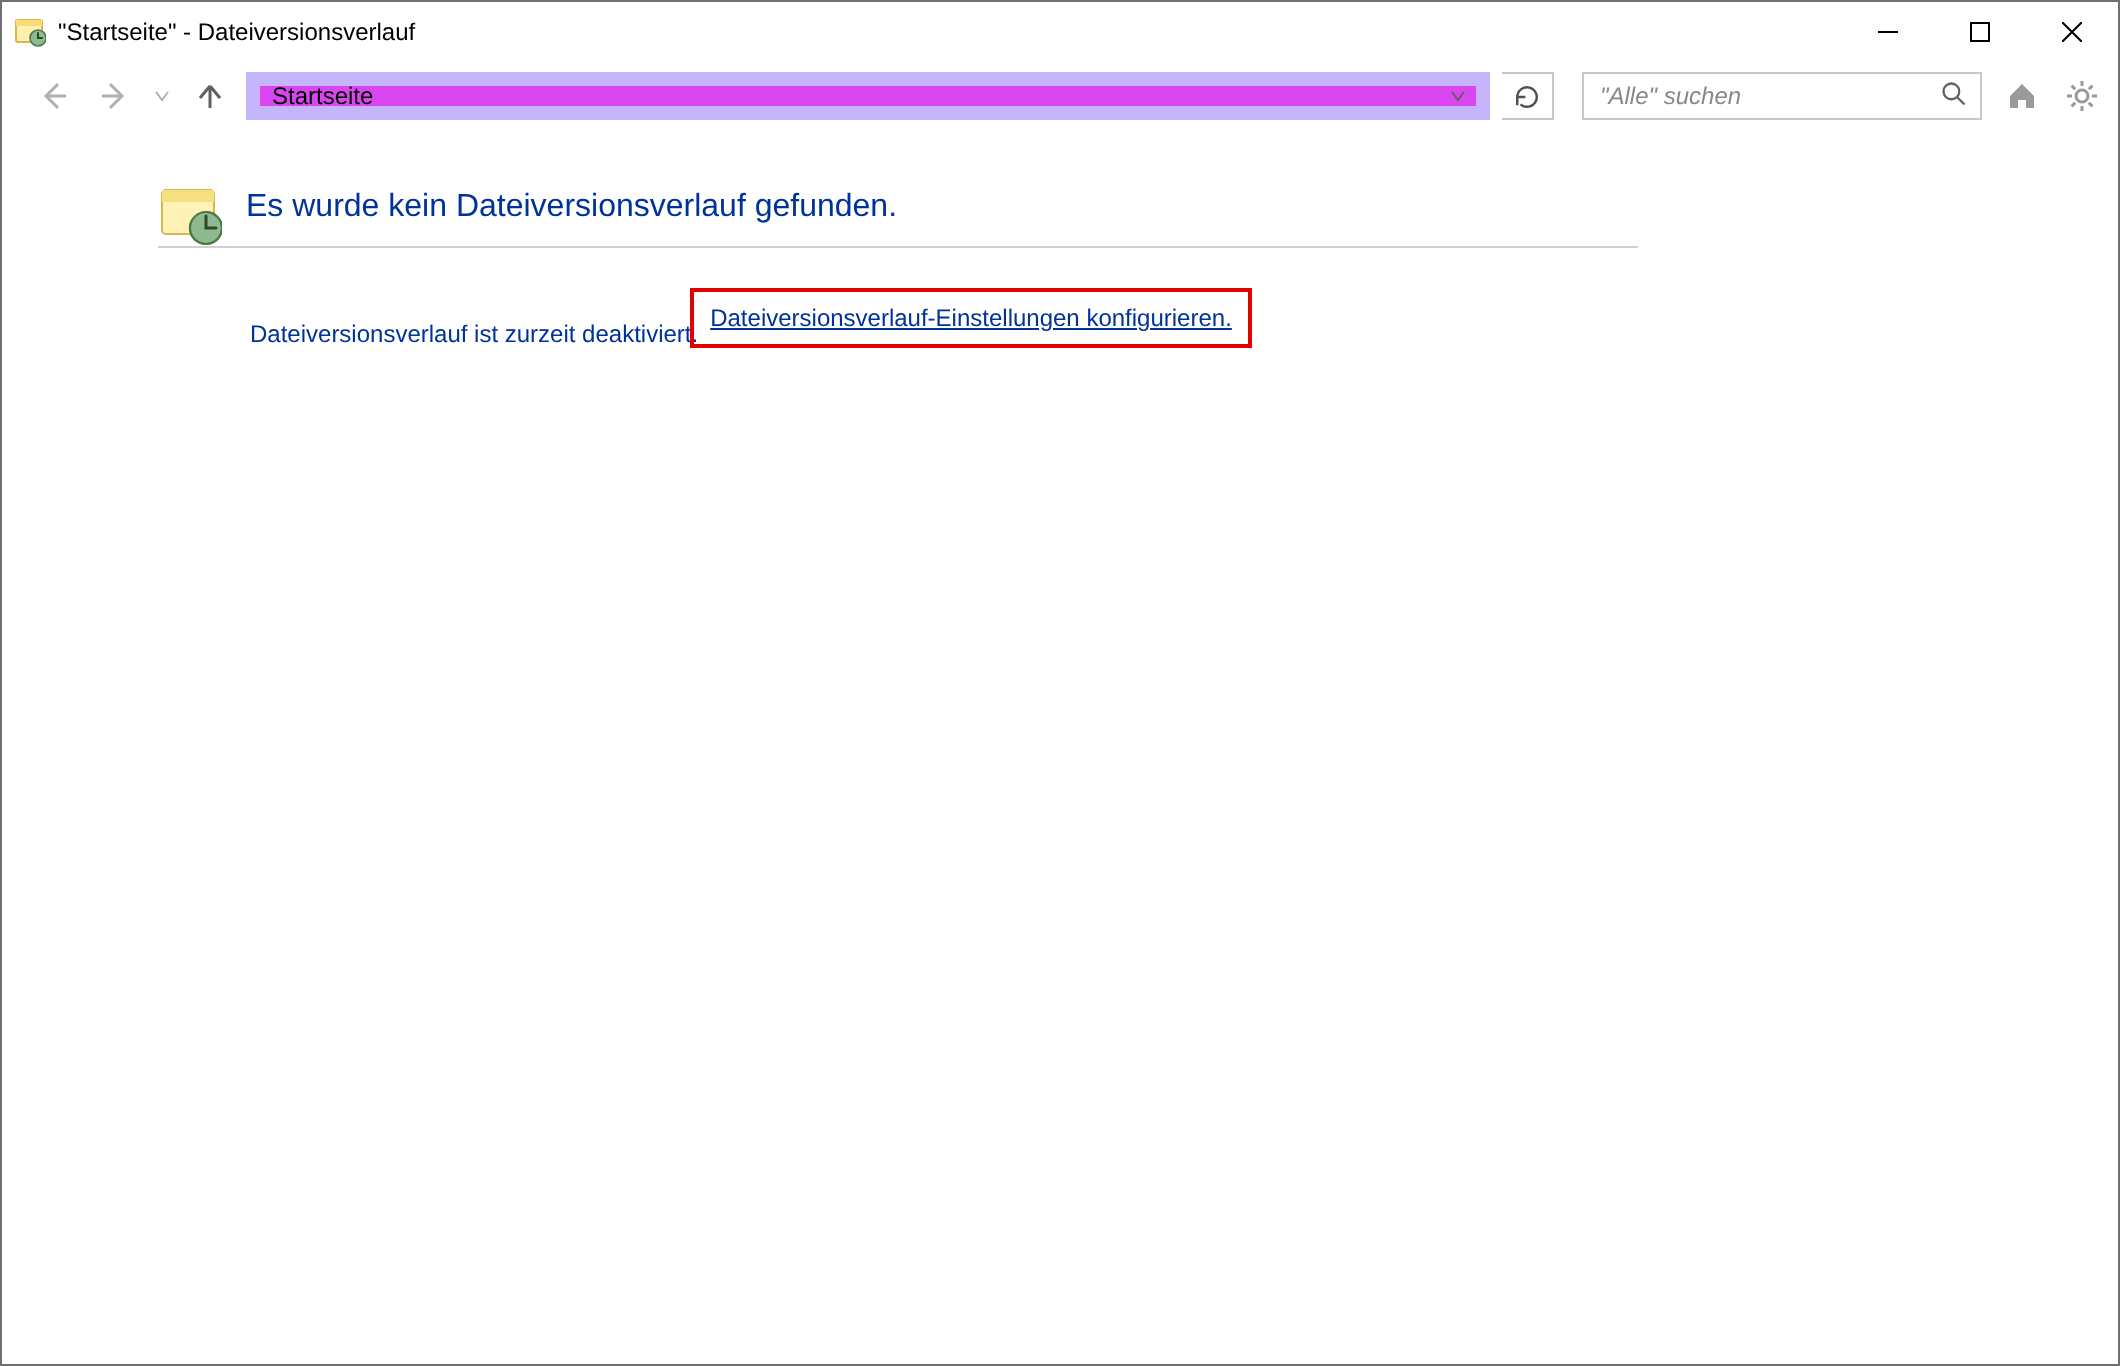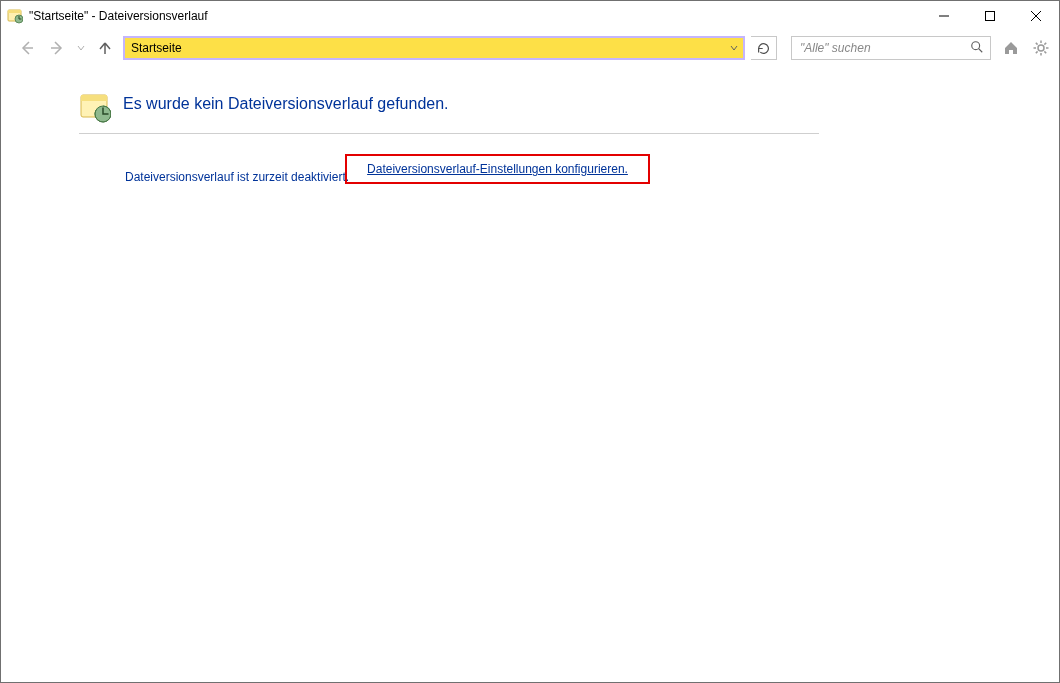--- a/index.html
+++ b/index.html
@@ -62,24 +62,24 @@
     height: 24px;
     display: flex;
     align-items: center;
     justify-content: center;
     color: #b0b0b0;
   }
   .up-arrow { color: #606060; }
   .address-bar {
     flex: 1;
     height: 24px;
-    border: 2px solid #c4b5fd;
+    border: 7px solid #c4b5fd;
     display: flex;
     align-items: stretch;
-    background: #fde047;
+    background: #d946ef;
     gap: 44px;
   }
   .address-text {
     flex: 1;
     padding: 0 6px;
     display: flex;
     align-items: center;
     font-size: 12px;
     color: #000;
   }
@@ -139,21 +139,20 @@
   .content {
     flex: 1;
     padding: 26px 24px 0 78px;
     position: relative;
   }
   .heading-row {
     display: flex;
     align-items: flex-start;
     gap: 12px;
     border-bottom: 1px solid #cfcfcf;
-    padding-bottom: 10px;
     width: 740px;
   }
   .heading-icon {
     width: 32px;
     height: 32px;
     flex-shrink: 0;
   }
   .heading-text {
     font-size: 16px;
     color: #003399;
@@ -169,21 +168,21 @@
     align-items: flex-end;
   }
   .status-text { margin-right: 2px; }
   .status-link {
     text-decoration: underline;
     color: #003399;
     cursor: pointer;
   }
   .highlight-box {
     border: 2px solid #e30000;
-    padding: 6px 20px;
+    padding: 6px 8px;
     display: inline-block;
     margin-left: -6px;
   }
 </style>
 </head>
 <body>
 
 <div class="window">
 
   <div class="titlebar">

